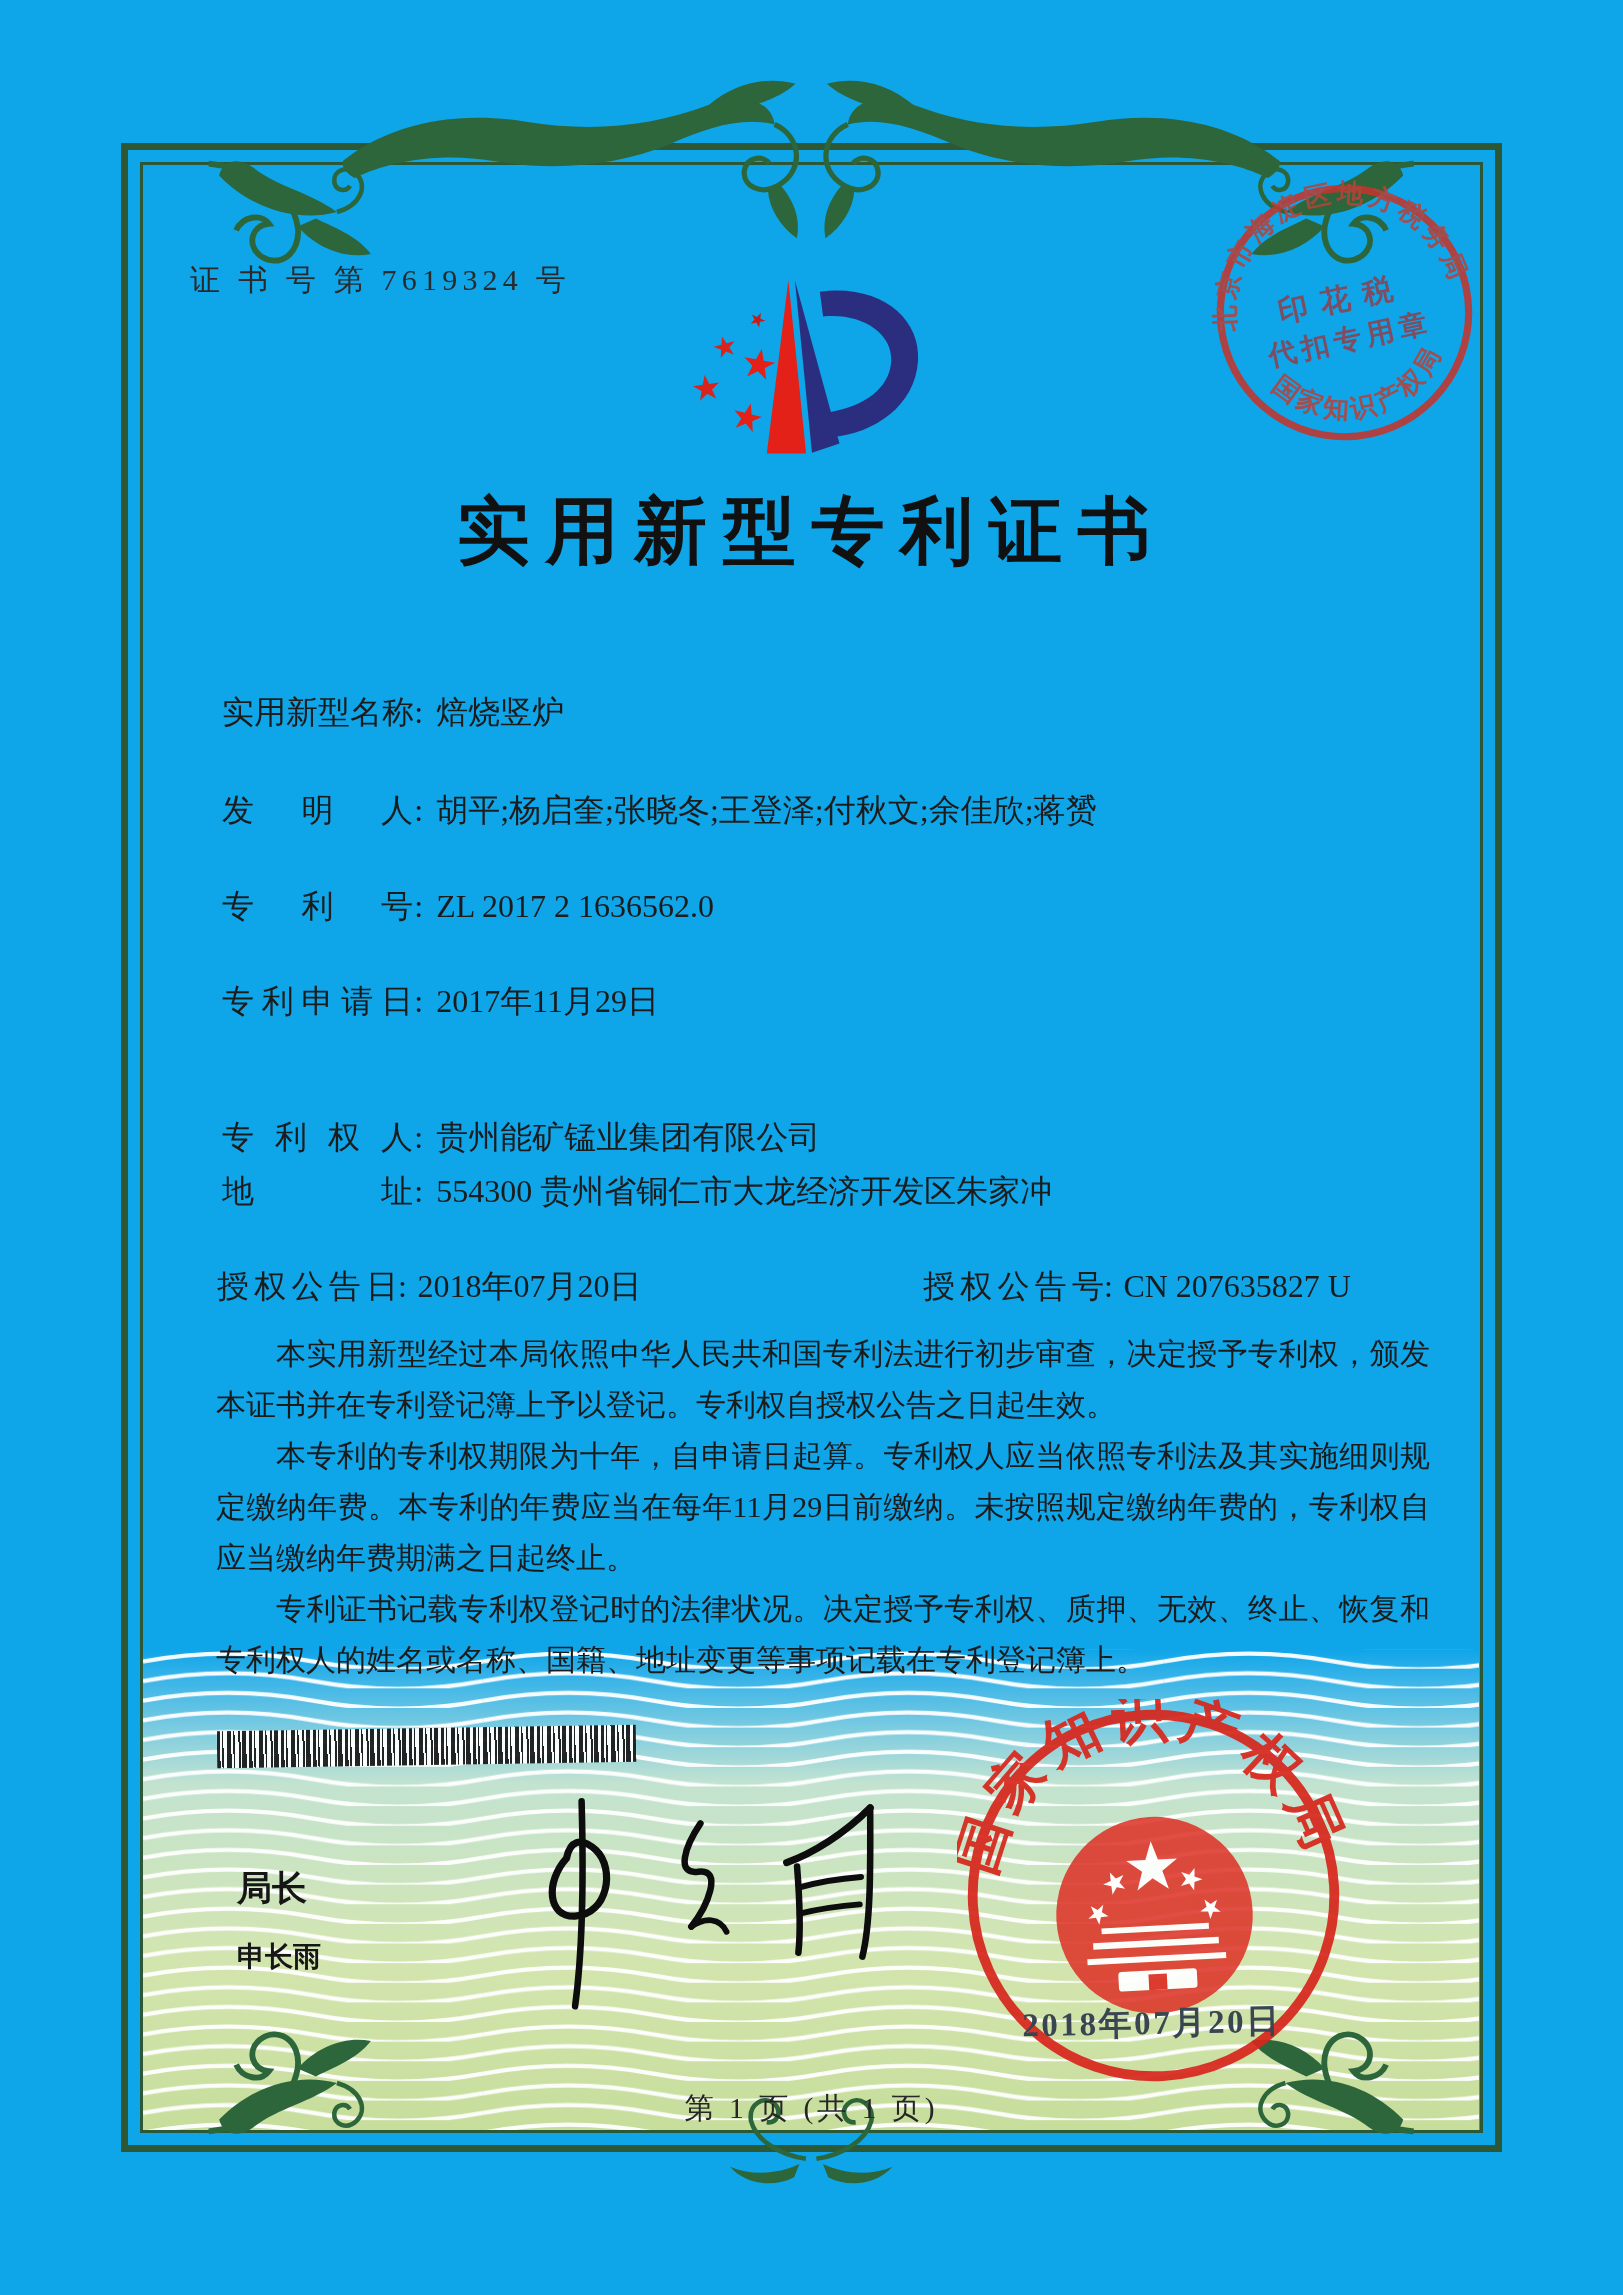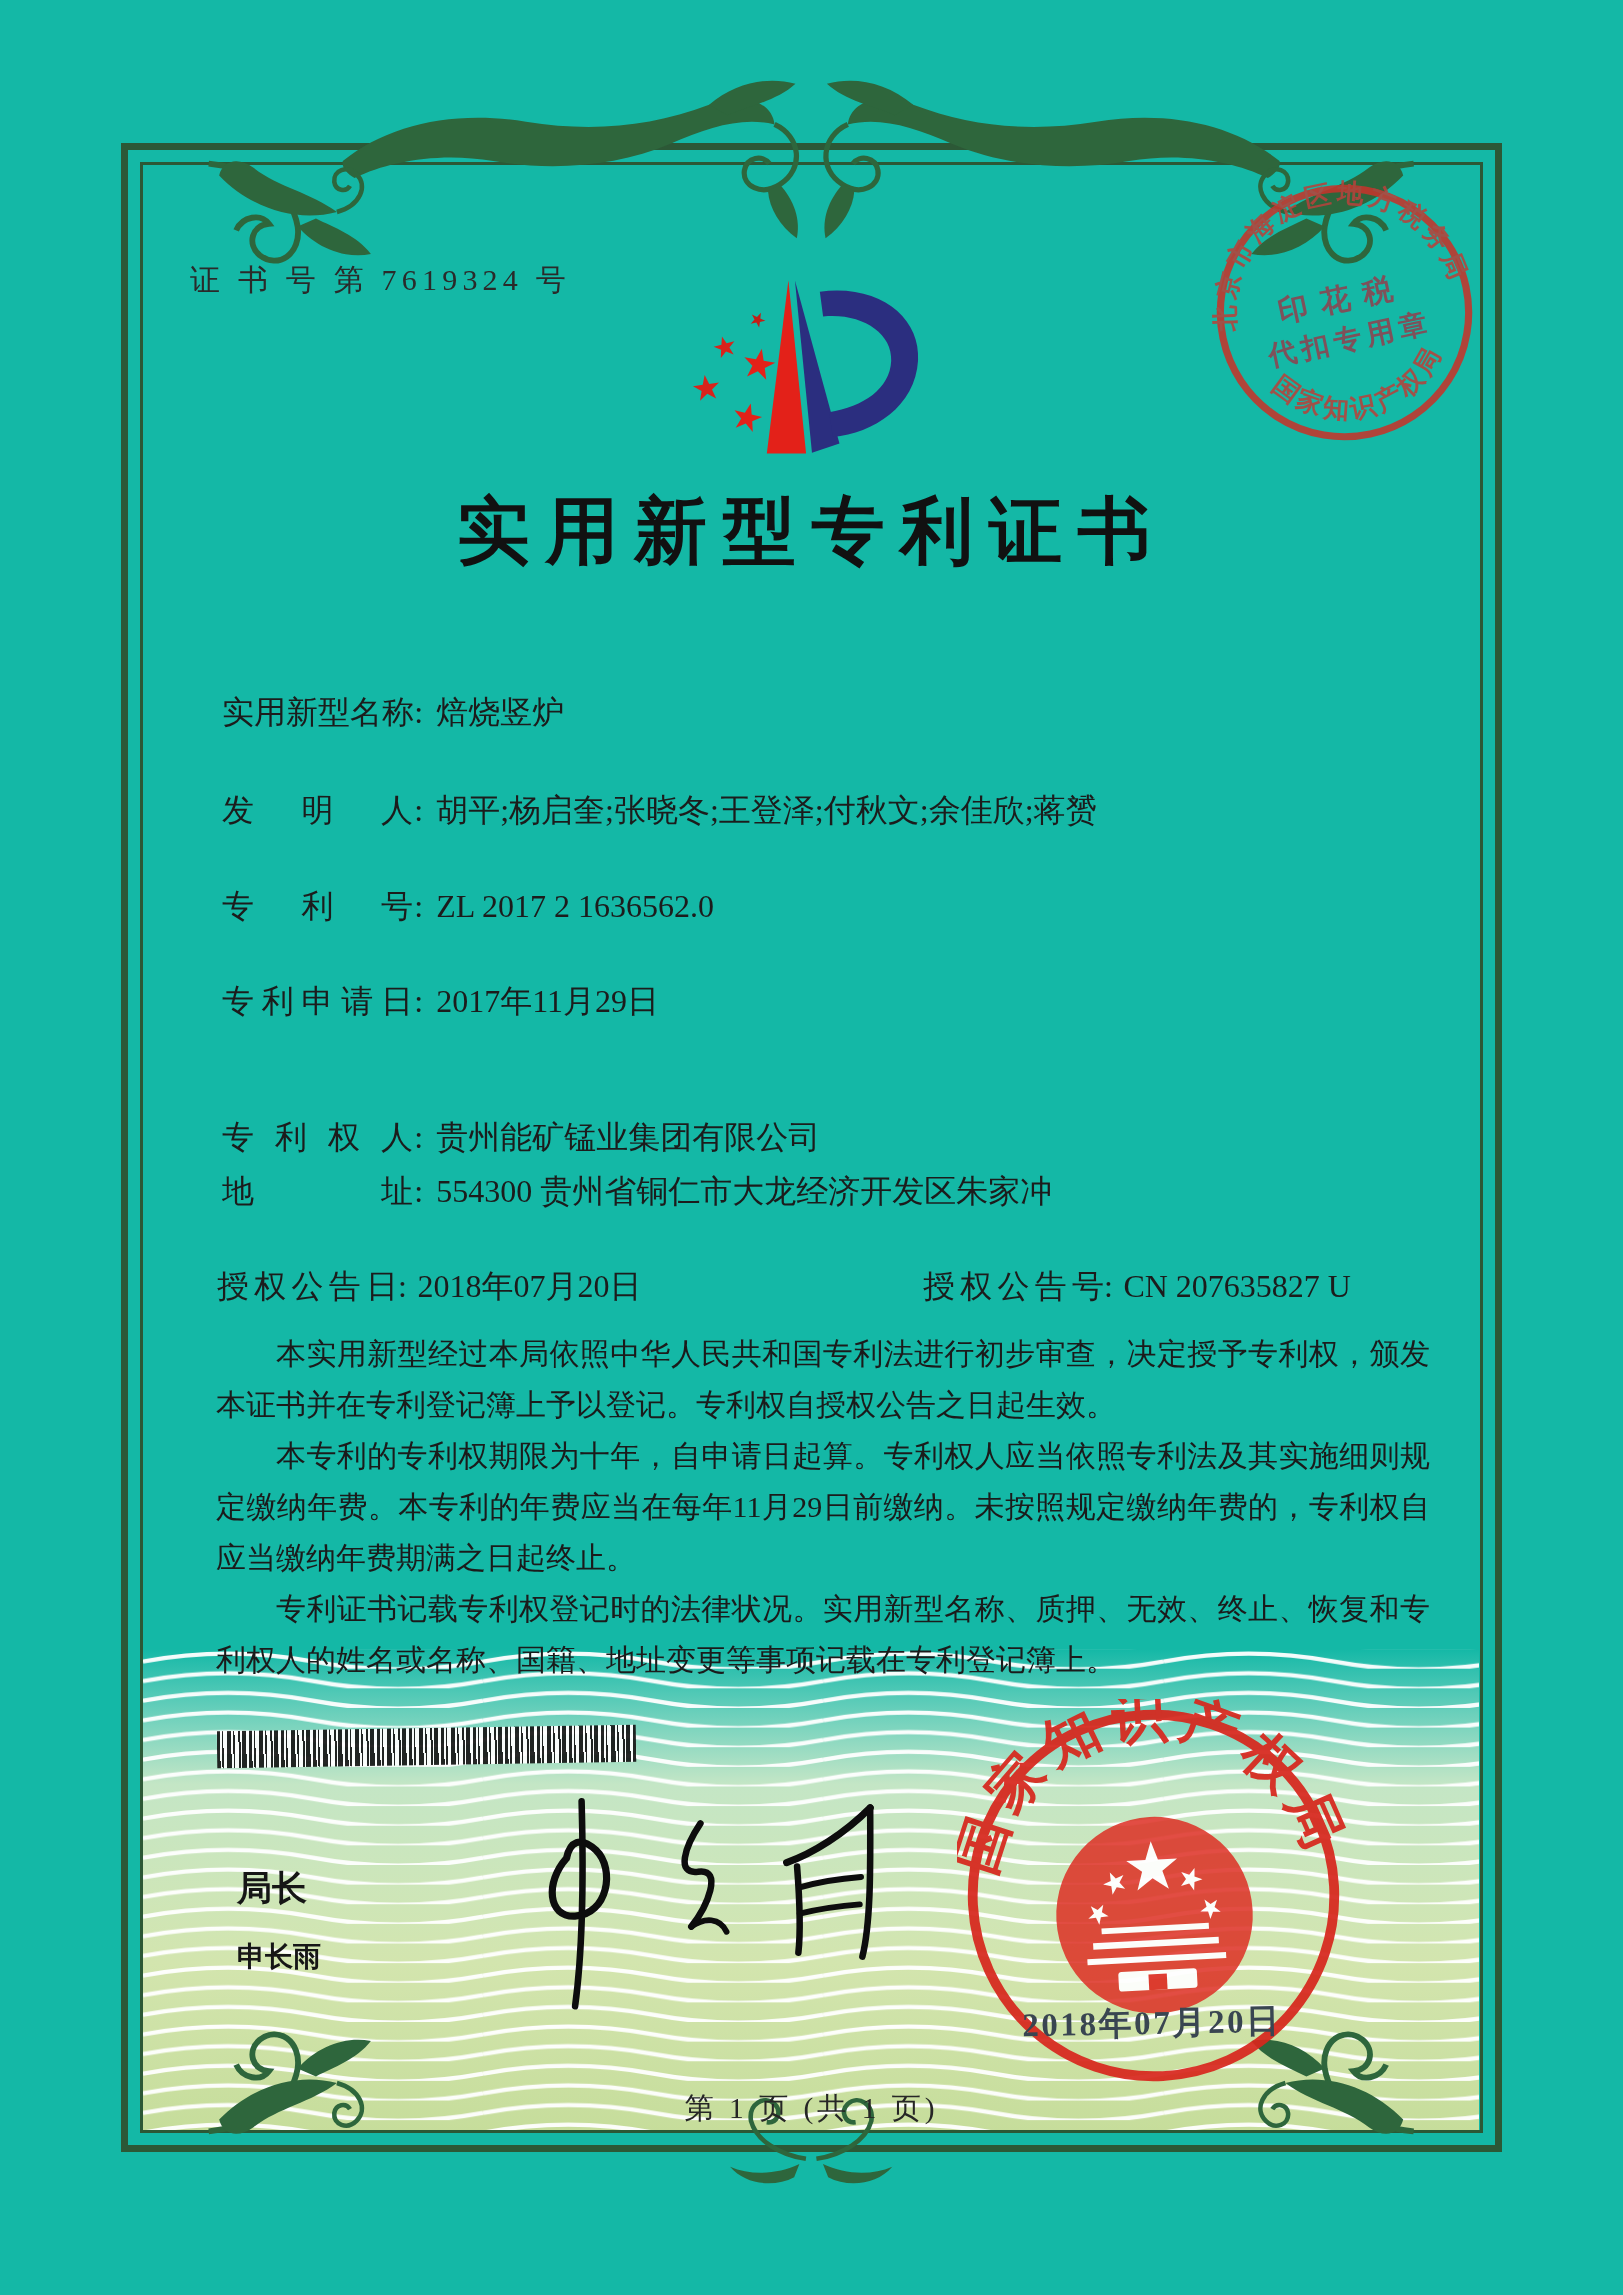--- a/index.html
+++ b/index.html
@@ -1,16 +1,16 @@
 <!DOCTYPE html>
 <html style="font-size:10.5px"><head>
 <meta charset="utf-8">
 <style>
   html,body{margin:0;padding:0;background:#ffffff;}
-  .page{position:relative;width:1623px;height:2295px;background:#14b8a6;overflow:hidden;
+  .page{position:relative;width:1623px;height:2295px;background:#0ea5e9;overflow:hidden;
         font-family:"Liberation Serif","DejaVu Serif",serif;color:#1c1c1c;}
   .abs{position:absolute;}
   .frame-outer{left:121px;top:143px;width:1381px;height:2009px;border:7.2px solid #2c5836;box-sizing:border-box;}
   .frame-inner{left:140px;top:162px;width:1343px;height:1971px;border:3.9px solid #2c5836;box-sizing:border-box;}
   .certno{left:190px;top:260px;font-size:30px;letter-spacing:5.2px;color:#2a2a2a;}
   .title{left:0;top:483px;width:100%;text-align:center;font-size:73px;font-weight:bold;
          letter-spacing:15.7px;color:#111;}
   .frow{left:222px;font-size:32px;white-space:nowrap;}
   .flabel{display:inline-block;width:191px;text-align:justify;text-align-last:justify;}
   .fcolon{margin-left:1.3px;}
@@ -145,21 +145,21 @@
   <div class="abs grant" style="left:217px;top:1265px">
     <span class="glabel">授权公告日</span><span>:</span><span class="gvalue">2018年07月20日</span>
   </div>
   <div class="abs grant" style="left:923px;top:1265px">
     <span class="glabel">授权公告号</span><span>:</span><span class="gvalue">CN 207635827 U</span>
   </div>
 
   <div class="abs paras">
     <p>本实用新型经过本局依照中华人民共和国专利法进行初步审查，决定授予专利权，颁发本证书并在专利登记簿上予以登记。专利权自授权公告之日起生效。</p>
     <p>本专利的专利权期限为十年，自申请日起算。专利权人应当依照专利法及其实施细则规定缴纳年费。本专利的年费应当在每年11月29日前缴纳。未按照规定缴纳年费的，专利权自应当缴纳年费期满之日起终止。</p>
-    <p>专利证书记载专利权登记时的法律状况。实用新型名称、质押、无效、终止、恢复和专利权人的姓名或名称、国籍、地址变更等事项记载在专利登记簿上。</p>
+    <p>专利证书记载专利权登记时的法律状况。决定授予专利权、质押、无效、终止、恢复和专利权人的姓名或名称、国籍、地址变更等事项记载在专利登记簿上。</p>
   </div>
 
   <div class="abs bc"></div>
 
   <div class="abs director-label">局长</div>
   <div class="abs director-name">申长雨</div>
 
   <svg class="abs" style="left:504px;top:1796px;" width="419" height="222" viewBox="0 0 640 340" fill="none" stroke="#0d0d0d" stroke-linecap="round" stroke-linejoin="round">
     <path d="M95 95 C 62 132 66 186 108 184 C 158 181 170 112 140 83 C 116 61 100 70 95 95" stroke-width="11"></path>
     <path d="M118 8 C 120 80 122 220 108 322" stroke-width="10"></path>

